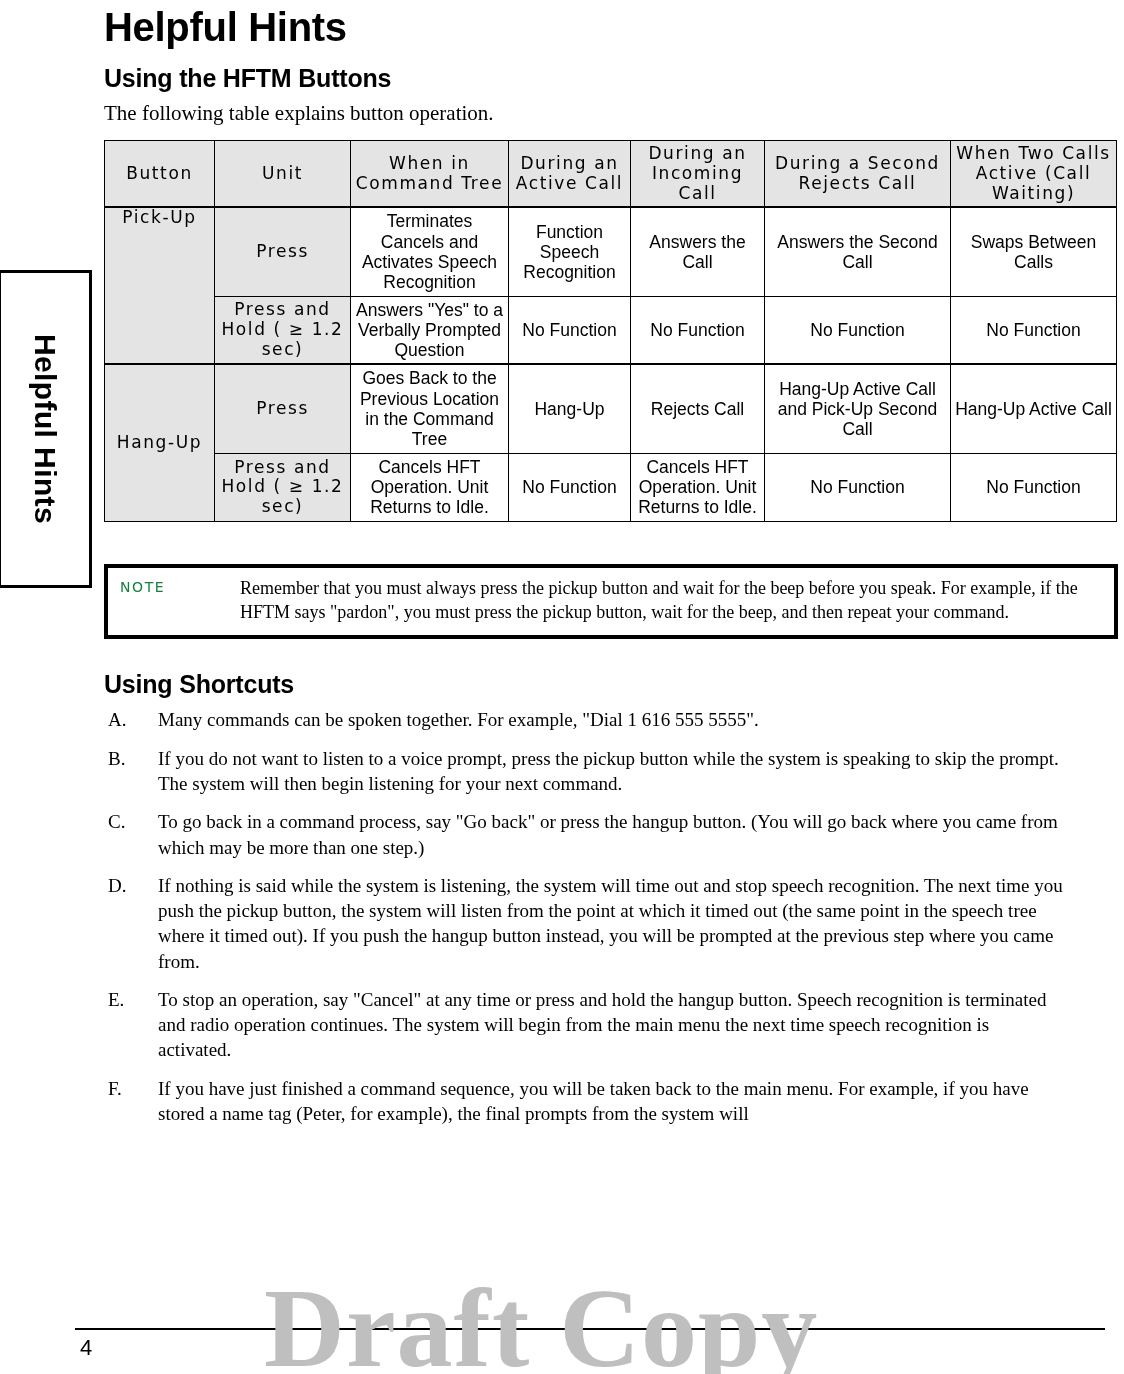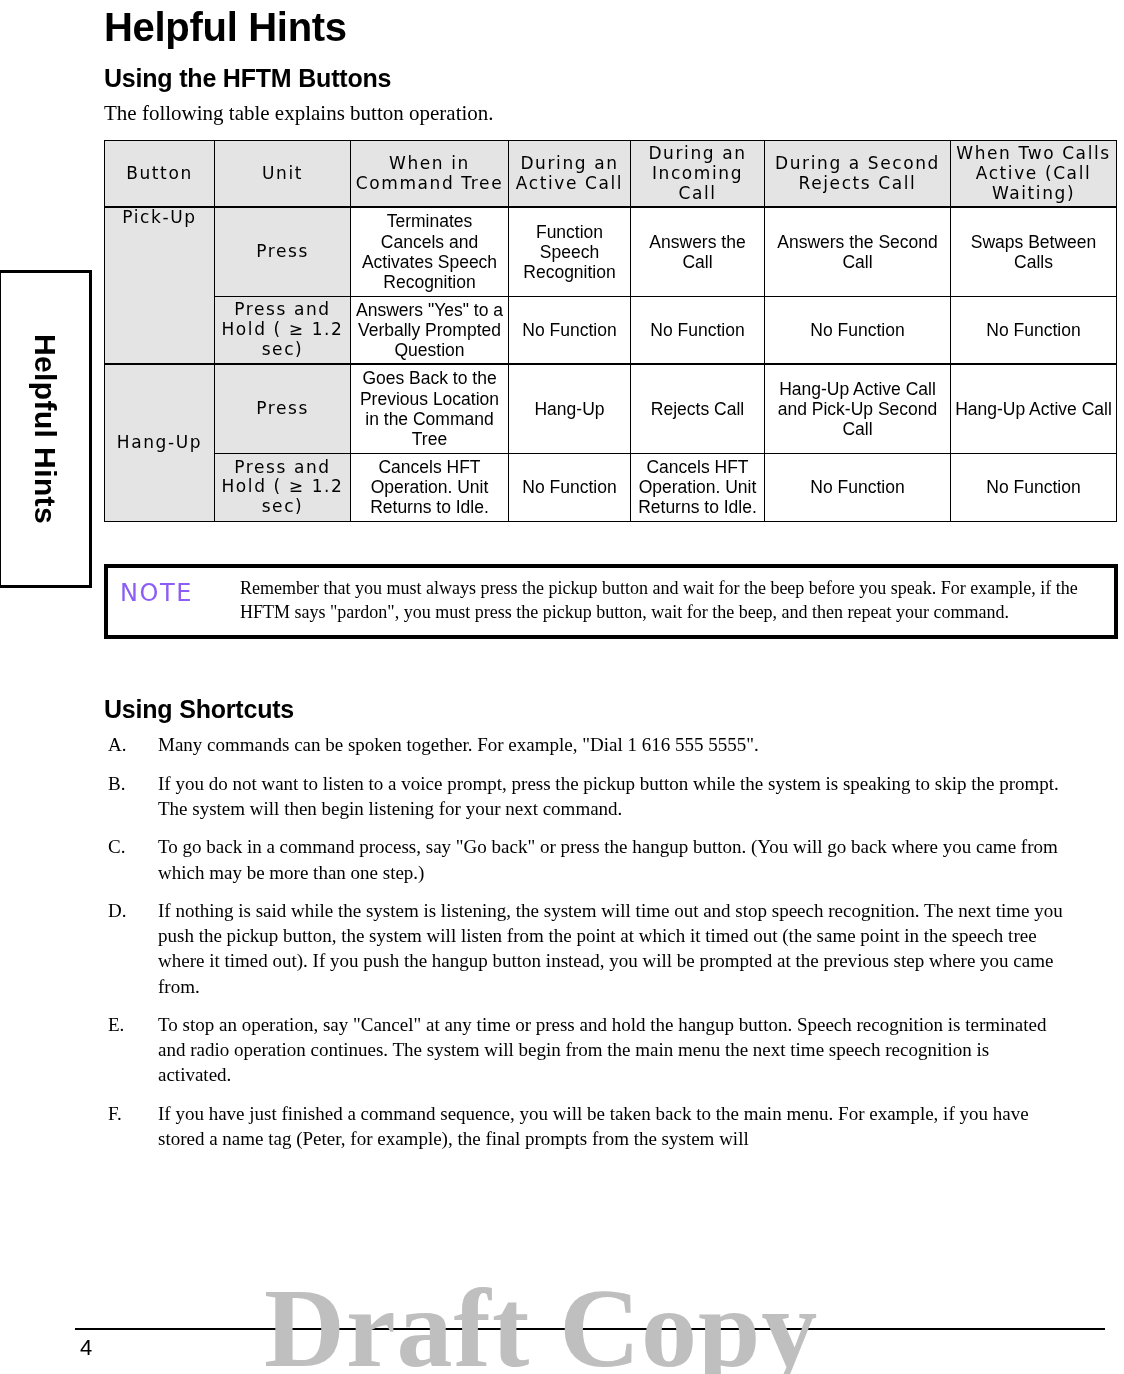--- a/index.html
+++ b/index.html
@@ -134,23 +134,23 @@
     background: transparent;
     padding: 9px 12px 11px 12px;
     display: flex;
     align-items: flex-start;
     position: relative;
     z-index: 2;
   }
   .note-label {
     flex: 0 0 120px;
     font-family: "DejaVu Sans", "Liberation Sans", sans-serif;
-    font-size: 24px;
+    font-size: 14px;
     letter-spacing: 1.6px;
-    color: #8b5cf6;
+    color: #15803d;
     font-weight: normal;
     padding-top: 2px;
   }
   .note-text {
     flex: 1 1 auto;
     font-size: 18px;
     line-height: 1.33;
   }
 
   
@@ -162,21 +162,21 @@
     font-weight: bold;
     font-size: 112px;
     color: #bfbfbf;
     letter-spacing: 1px;
     white-space: nowrap;
     z-index: 1;
     pointer-events: none;
   }
 
   
-  h2.sec-title.shortcuts { margin-top: 56px; }
+  h2.sec-title.shortcuts { margin-top: 31px; }
   ol.shortcuts {
     list-style: none;
     margin: 8px 0 0 0;
     padding: 0;
   }
   ol.shortcuts li {
     display: flex;
     margin-bottom: 13px;
     font-size: 19px;
     line-height: 1.33;

